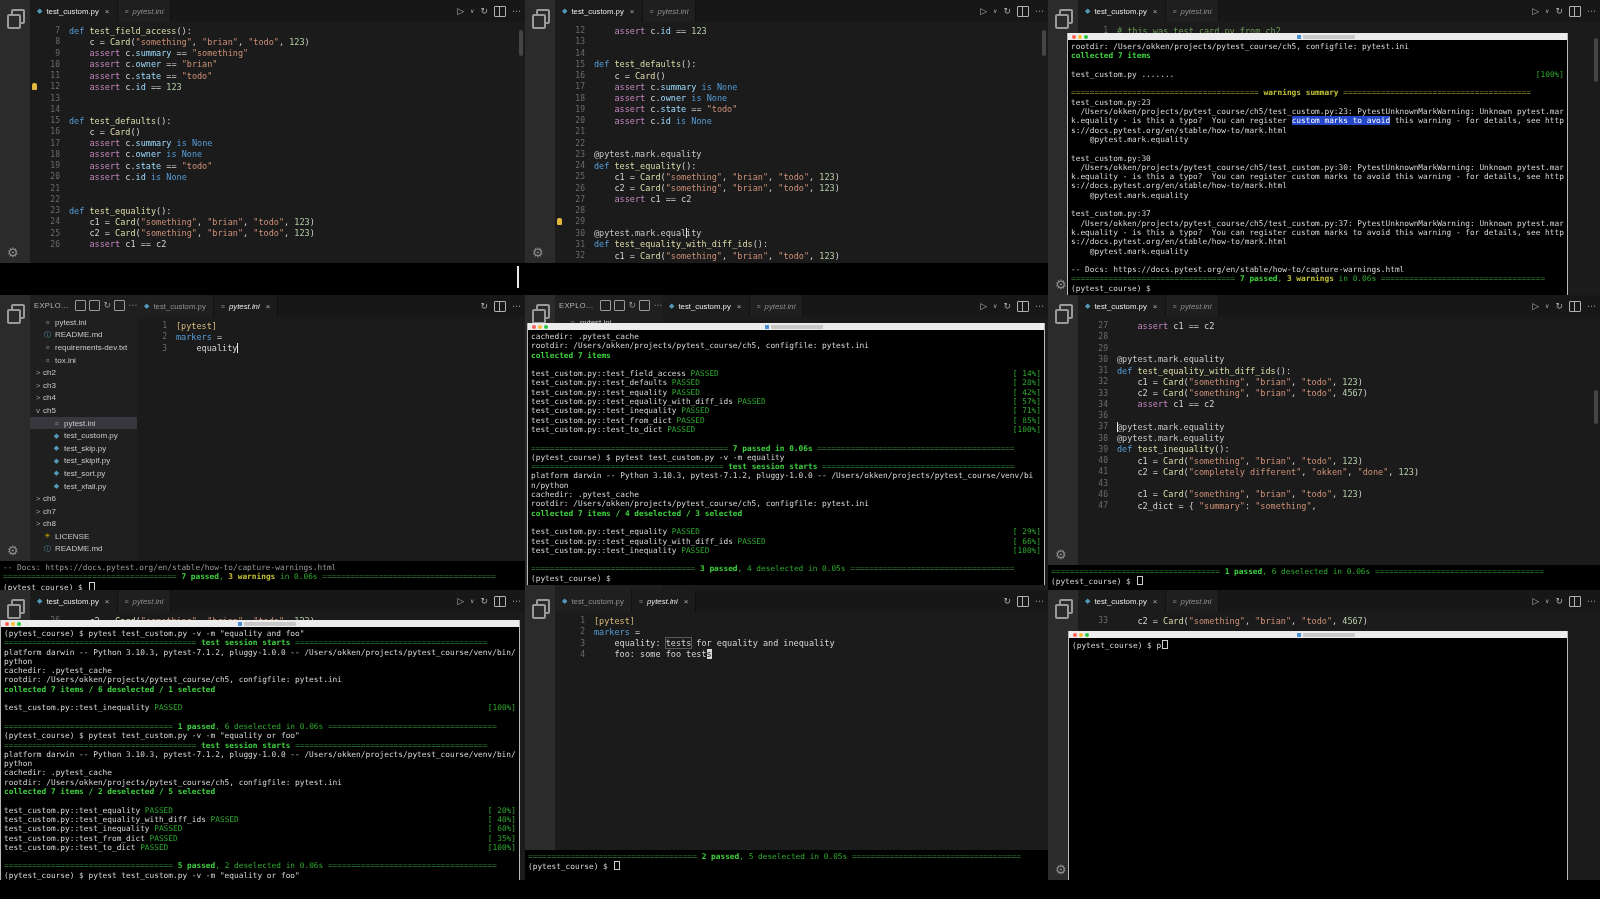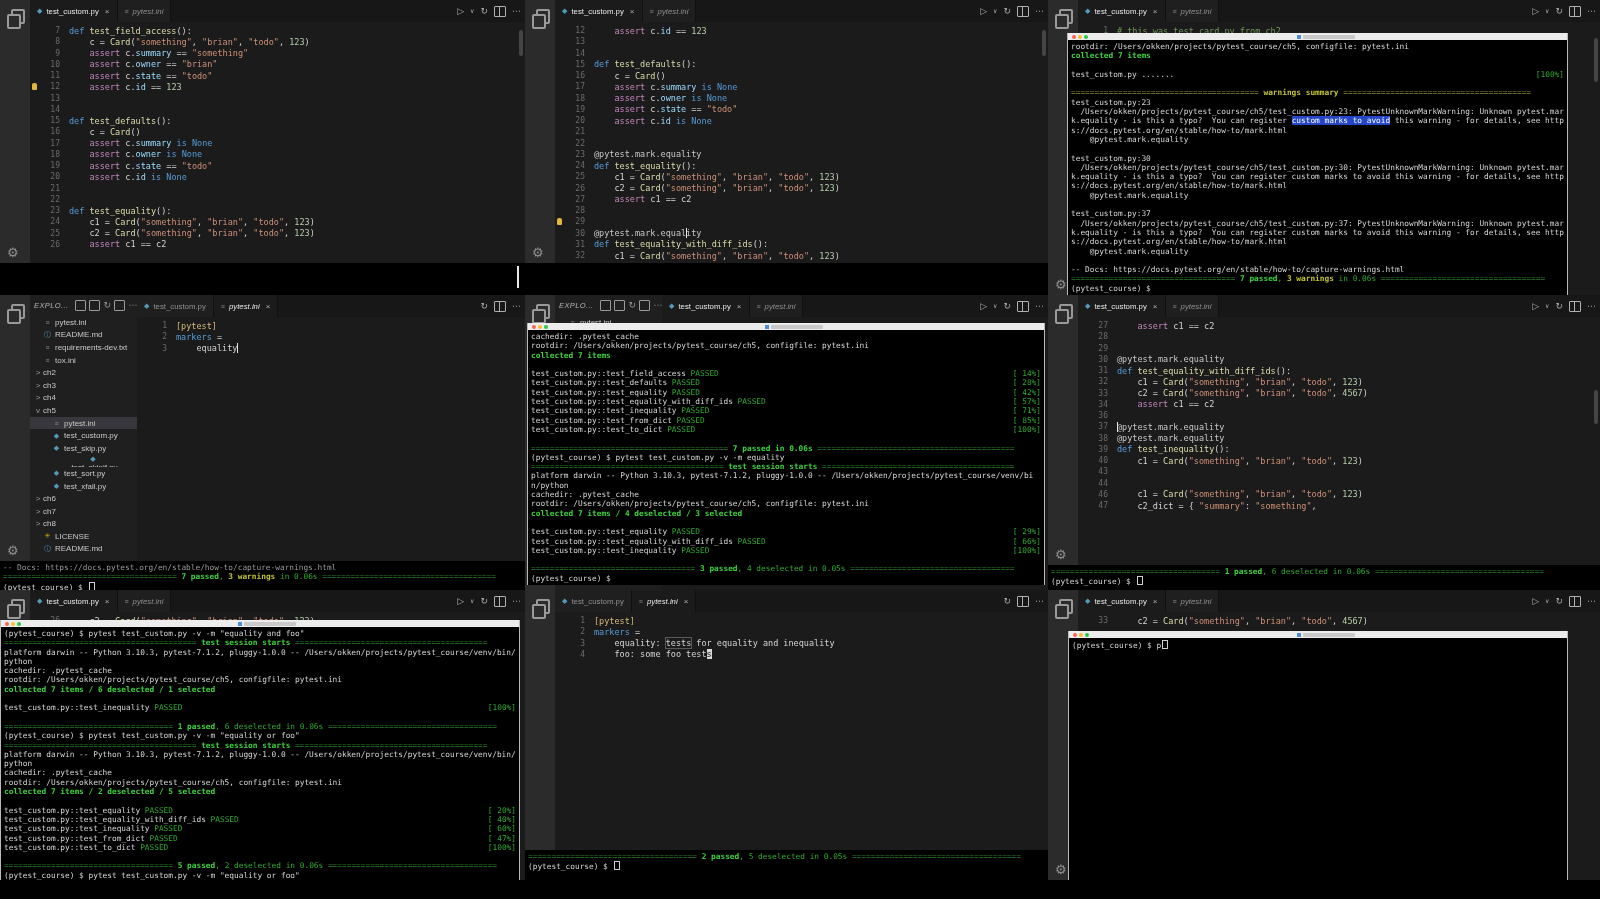--- a/index.html
+++ b/index.html
@@ -5,21 +5,21 @@
   html,body{margin:0;padding:0;background:#000;}
   body{width:1600px;height:899px;overflow:hidden;font-family:"Liberation Sans",sans-serif;position:relative;}
   .panel{position:absolute;overflow:hidden;background:#000;}
   .win{position:absolute;left:0;top:0;right:0;background:#1b1b1b;overflow:hidden;}
   .abar{position:absolute;left:0;top:0;bottom:0;width:30px;background:#2b2b2b;}
   .files-icon{position:absolute;left:11px;top:9px;width:10px;height:11px;border:2px solid #9a9a9a;border-radius:2px;}
   .files-icon::after{content:"";position:absolute;left:-6px;top:3px;width:10px;height:11px;border:2px solid #9a9a9a;border-radius:2px;background:#2b2b2b;}
   .gear{position:absolute;left:7px;bottom:4px;color:#8f8f8f;font-size:13px;line-height:13px;}
   .sidebar{position:absolute;top:0;bottom:0;width:107px;background:#1f1f1f;overflow:hidden;}
   .sb-head{height:20px;display:flex;align-items:center;padding:0 4px;color:#b5b5b5;font-size:7.5px;letter-spacing:.4px;}
-  .sb-head .ttl{flex:0 0 auto;margin-right:4px;font-style:italic;}
+  .sb-head .ttl{flex:0 0 auto;margin-right:4px;}
   .sb-ic{width:9px;height:9px;border:1px solid #9a9a9a;border-radius:1px;margin-left:3px;flex:0 0 auto;}
   .sb-ic.r{border:none;width:auto;height:auto;color:#9a9a9a;font-size:9px;line-height:9px;}
   .sb-items{position:absolute;left:0;right:0;top:21px;}
   .sb-row{height:12.6px;display:flex;align-items:center;color:#c8c8c8;font-size:8px;white-space:nowrap;overflow:hidden;}
   .sb-row.sel{background:#37373d;}
   .sb-row .fi{width:9px;text-align:center;margin-right:3px;font-size:7px;flex:0 0 auto;}
   .sb-row .chev{width:8px;color:#9a9a9a;margin-right:1px;font-size:8px;flex:0 0 auto;text-align:center;}
   .tabbar{position:absolute;top:0;right:0;height:22px;background:#171717;display:flex;align-items:stretch;}
   .tab{display:flex;align-items:center;padding:0 7px;font-size:7.8px;color:#8f8f8f;background:#1f1f1f;border-right:1px solid #101010;white-space:nowrap;}
   .tab.active{background:#1b1b1b;color:#e6e6e6;}
@@ -282,21 +282,21 @@
               <span>pytest.ini</span>
             </div>
             <div class="sb-row" style="padding-left: 22px;">
               <span class="fi" style="color: rgb(81, 154, 186);">◆</span>
               <span>test_custom.py</span>
             </div>
             <div class="sb-row" style="padding-left: 22px;">
               <span class="fi" style="color: rgb(81, 154, 186);">◆</span>
               <span>test_skip.py</span>
             </div>
-            <div class="sb-row" style="padding-left: 22px; flex-direction: column;">
+            <div class="sb-row" style="padding-left: 22px;">
               <span class="fi" style="color: rgb(81, 154, 186);">◆</span>
               <span>test_skipif.py</span>
             </div>
             <div class="sb-row" style="padding-left: 22px;">
               <span class="fi" style="color: rgb(81, 154, 186);">◆</span>
               <span>test_sort.py</span>
             </div>
             <div class="sb-row" style="padding-left: 22px;">
               <span class="fi" style="color: rgb(81, 154, 186);">◆</span>
               <span>test_xfail.py</span>
@@ -466,22 +466,22 @@
           <div class="code-line"><span class="ln">30</span><span class="code"><span class="dec">@pytest.mark.equality</span></span></div>
           <div class="code-line"><span class="ln">31</span><span class="code"><span class="kd">def</span> <span class="fn">test_equality_with_diff_ids</span>():</span></div>
           <div class="code-line"><span class="ln">32</span><span class="code">    c1 = <span class="fn">Card</span>(<span class="str">"something"</span>, <span class="str">"brian"</span>, <span class="str">"todo"</span>, <span class="num">123</span>)</span></div>
           <div class="code-line"><span class="ln">33</span><span class="code">    c2 = <span class="fn">Card</span>(<span class="str">"something"</span>, <span class="str">"brian"</span>, <span class="str">"todo"</span>, <span class="num">4567</span>)</span></div>
           <div class="code-line"><span class="ln">34</span><span class="code">    <span class="asrt">assert</span> c1 == c2</span></div>
           <div class="code-line"><span class="ln">36</span><span class="code"></span></div>
           <div class="code-line"><span class="ln">37</span><span class="code"><span class="dec">@pytest.mark.equality</span><span class="caret" style="left: 0ch;"></span></span></div>
           <div class="code-line"><span class="ln">38</span><span class="code"><span class="dec">@pytest.mark.equality</span></span></div>
           <div class="code-line"><span class="ln">39</span><span class="code"><span class="kd">def</span> <span class="fn">test_inequality</span>():</span></div>
           <div class="code-line"><span class="ln">40</span><span class="code">    c1 = <span class="fn">Card</span>(<span class="str">"something"</span>, <span class="str">"brian"</span>, <span class="str">"todo"</span>, <span class="num">123</span>)</span></div>
+          <div class="code-line"><span class="ln">41</span><span class="code">    c2 = <span class="fn">Card</span>(<span class="str">"completely different"</span>, <span class="str">"okken"</span>, <span class="str">"done"</span>, <span class="num">123</span>)</span></div>
           <div class="code-line"><span class="ln">43</span><span class="code"></span></div>
-          <div class="code-line"><span class="ln">44</span><span class="code"></span></div>
           <div class="code-line"><span class="ln">46</span><span class="code">    c1 = <span class="fn">Card</span>(<span class="str">"something"</span>, <span class="str">"brian"</span>, <span class="str">"todo"</span>, <span class="num">123</span>)</span></div>
           <div class="code-line"><span class="ln">47</span><span class="code">    c2_dict = { <span class="str">"summary"</span>: <span class="str">"something"</span>,</span></div>
         </div>
         <div class="thumb" style="left: 546px; top: 95px; height: 34px;"></div>
       </div>
       <div class="tail term" style="top: 270px;">
         <div class="tline"><span class="c-s">====================================</span><span class="c-g"> 1 passed</span><span class="c-G">, 6 deselected in 0.06s </span><span class="c-s">====================================</span></div>
         <div class="tline"><span>(pytest_course) $ </span><span class="curbox"></span></div>
       </div>
     </div>
@@ -535,21 +535,21 @@
           <div class="tline"><span>(pytest_course) $ pytest test_custom.py -v -m "equality or foo"</span></div>
           <div class="tline"><span class="c-s">=========================================</span><span class="c-g"> test session starts </span><span class="c-s">=========================================</span></div>
           <div class="tline"><span>platform darwin -- Python 3.10.3, pytest-7.1.2, pluggy-1.0.0 -- /Users/okken/projects/pytest_course/venv/bin/python</span></div>
           <div class="tline"><span>cachedir: .pytest_cache</span></div>
           <div class="tline"><span>rootdir: /Users/okken/projects/pytest_course/ch5, configfile: pytest.ini</span></div>
           <div class="tline"><span class="c-g">collected 7 items / 2 deselected / 5 selected</span></div>
           <div class="tline">&nbsp;</div>
           <div class="tline"><span class="fR c-G">[ 20%]</span><span>test_custom.py::test_equality </span><span class="c-G">PASSED</span></div>
           <div class="tline"><span class="fR c-G">[ 40%]</span><span>test_custom.py::test_equality_with_diff_ids </span><span class="c-G">PASSED</span></div>
           <div class="tline"><span class="fR c-G">[ 60%]</span><span>test_custom.py::test_inequality </span><span class="c-G">PASSED</span></div>
-          <div class="tline"><span class="fR c-G">[ 47%]</span><span>test_custom.py::test_from_dict </span><span class="c-G">PASSED</span></div>
+          <div class="tline"><span class="fR c-G">[ 35%]</span><span>test_custom.py::test_from_dict </span><span class="c-G">PASSED</span></div>
           <div class="tline"><span class="fR c-G">[100%]</span><span>test_custom.py::test_to_dict </span><span class="c-G">PASSED</span></div>
           <div class="tline">&nbsp;</div>
           <div class="tline"><span class="c-s">====================================</span><span class="c-g"> 5 passed</span><span class="c-G">, 2 deselected in 0.06s </span><span class="c-s">====================================</span></div>
           <div class="tline"><span>(pytest_course) $ pytest test_custom.py -v -m "equality or foo"</span></div>
         </div>
       </div>
     </div>
     <div class="panel" style="left: 525px; top: 590px; width: 523px; height: 309px;">
       <div class="win" style="height: 290px;">
         <div class="abar">

